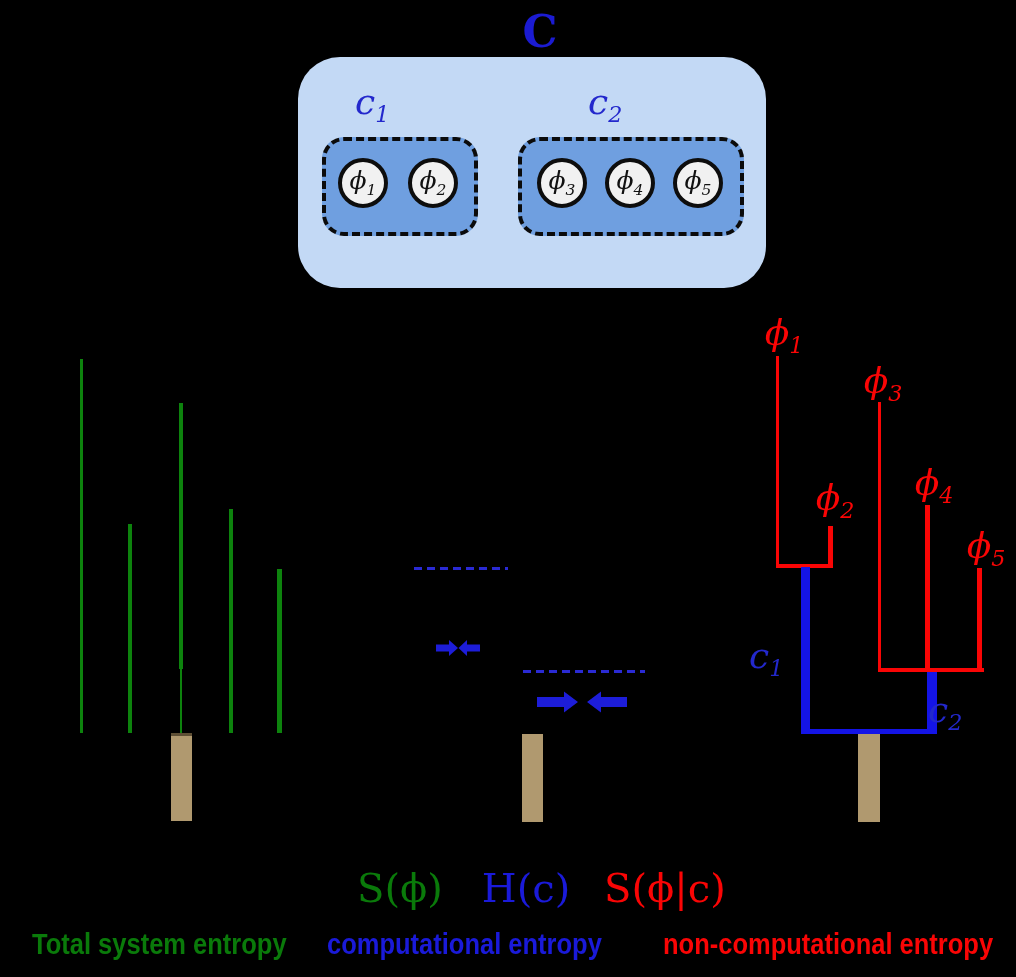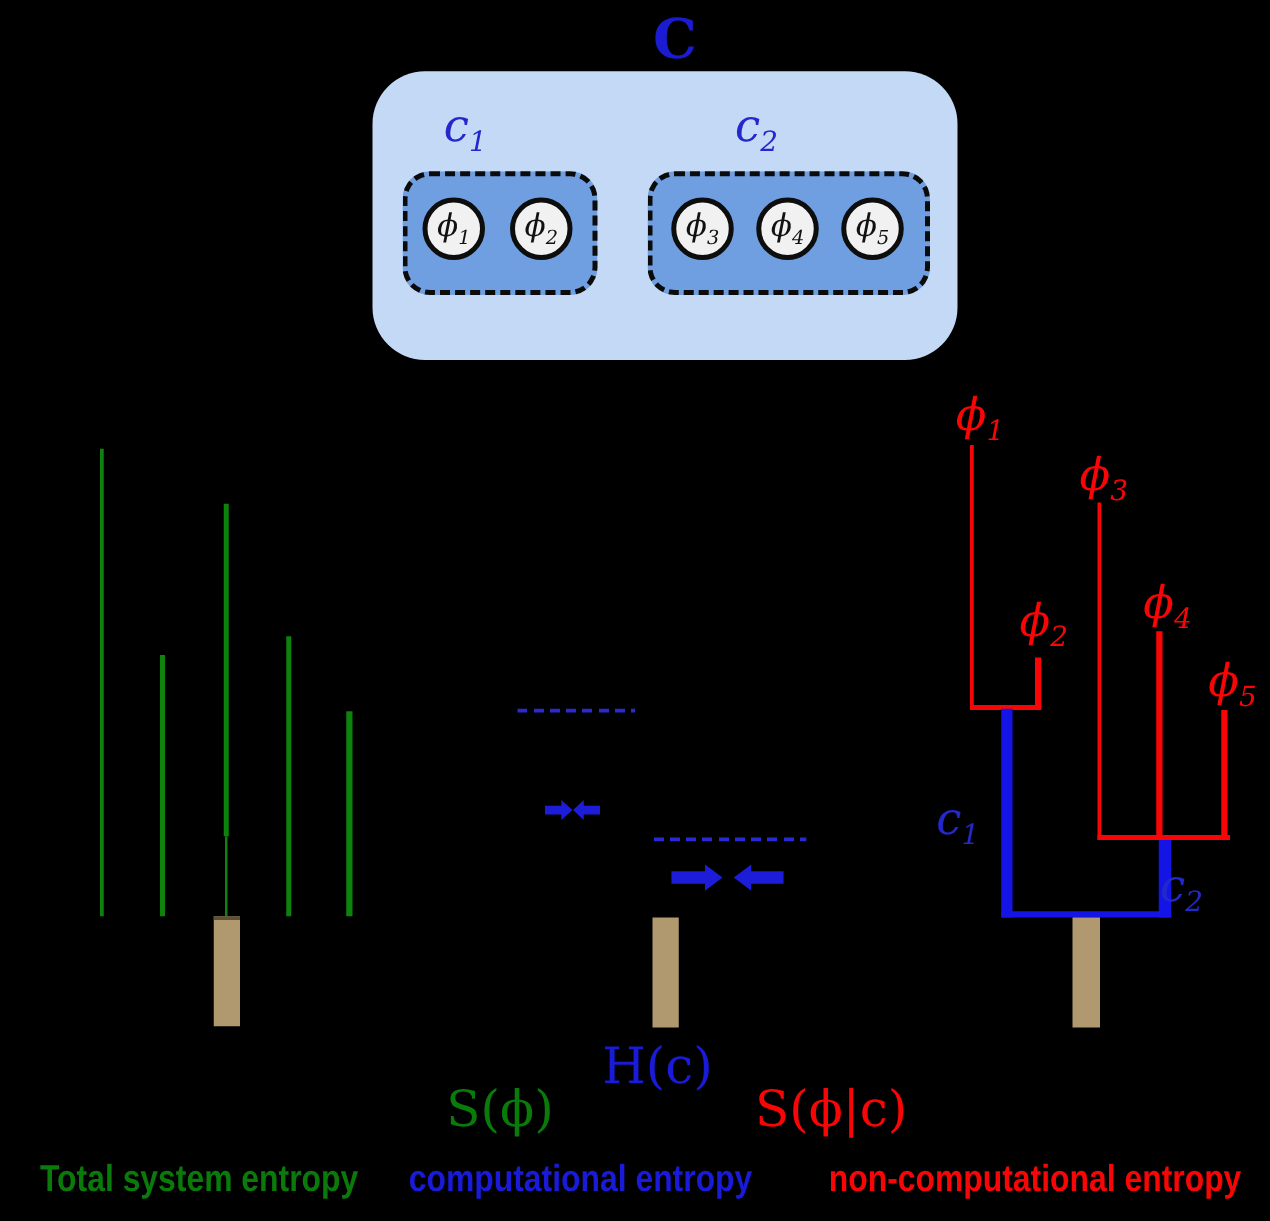--- a/index.html
+++ b/index.html
@@ -108,21 +108,21 @@
     <div class="abs bline" style="left:801px;top:729px;width:136px;height:5px;"></div>
 
     <div class="abs blue-lbl" style="left:749px;top:638px;width:64px;"><span>c</span><sub>1</sub></div>
     <div class="abs blue-lbl" style="left:928px;top:692px;width:64px;"><span>c</span><sub>2</sub></div>
 
     <div class="abs trunk" style="left:858px;top:734px;width:22px;height:88px;"></div>
   </div>
 
   <div>
     <div class="abs formula f-green" style="left:348px;top:868px;width:104px;">S(ϕ)</div>
-    <div class="abs formula f-blue" style="left:474px;top:833px;width:104px;">H(c)</div>
+    <div class="abs formula f-blue" style="left:474px;top:868px;width:104px;">H(c)</div>
     <div class="abs formula f-red" style="left:604px;top:868px;width:120px;">S(ϕ|c)</div>
   </div>
 
   <div>
     <div class="abs caption f-green" style="left:32px;top:929px;">Total system entropy</div>
     <div class="abs caption f-blue" style="left:327px;top:929px;">computational entropy</div>
     <div class="abs caption f-red" style="left:663px;top:929px;">non-computational entropy</div>
   </div>
 
 </div>

